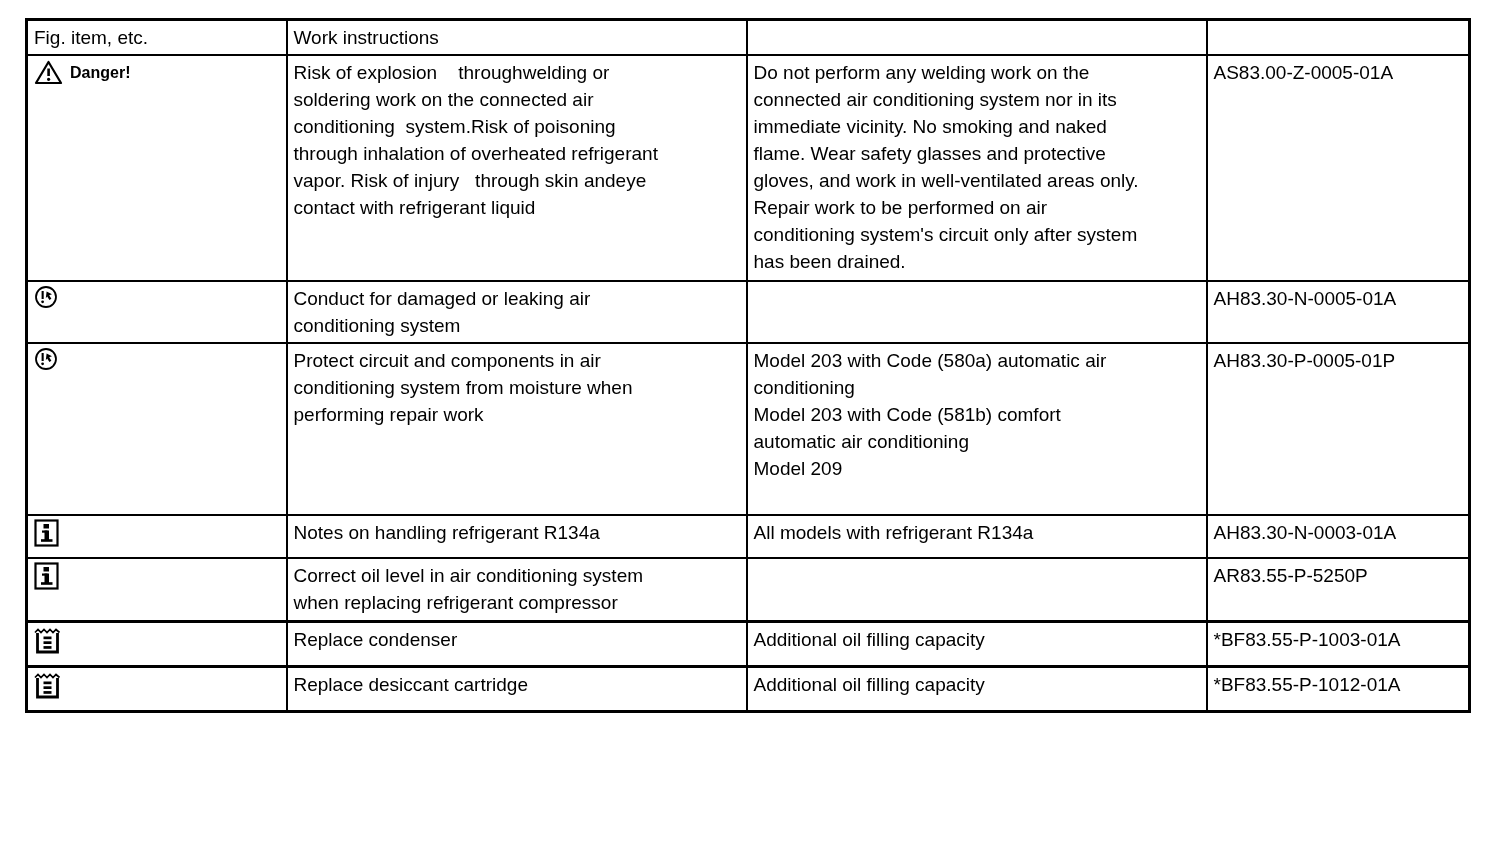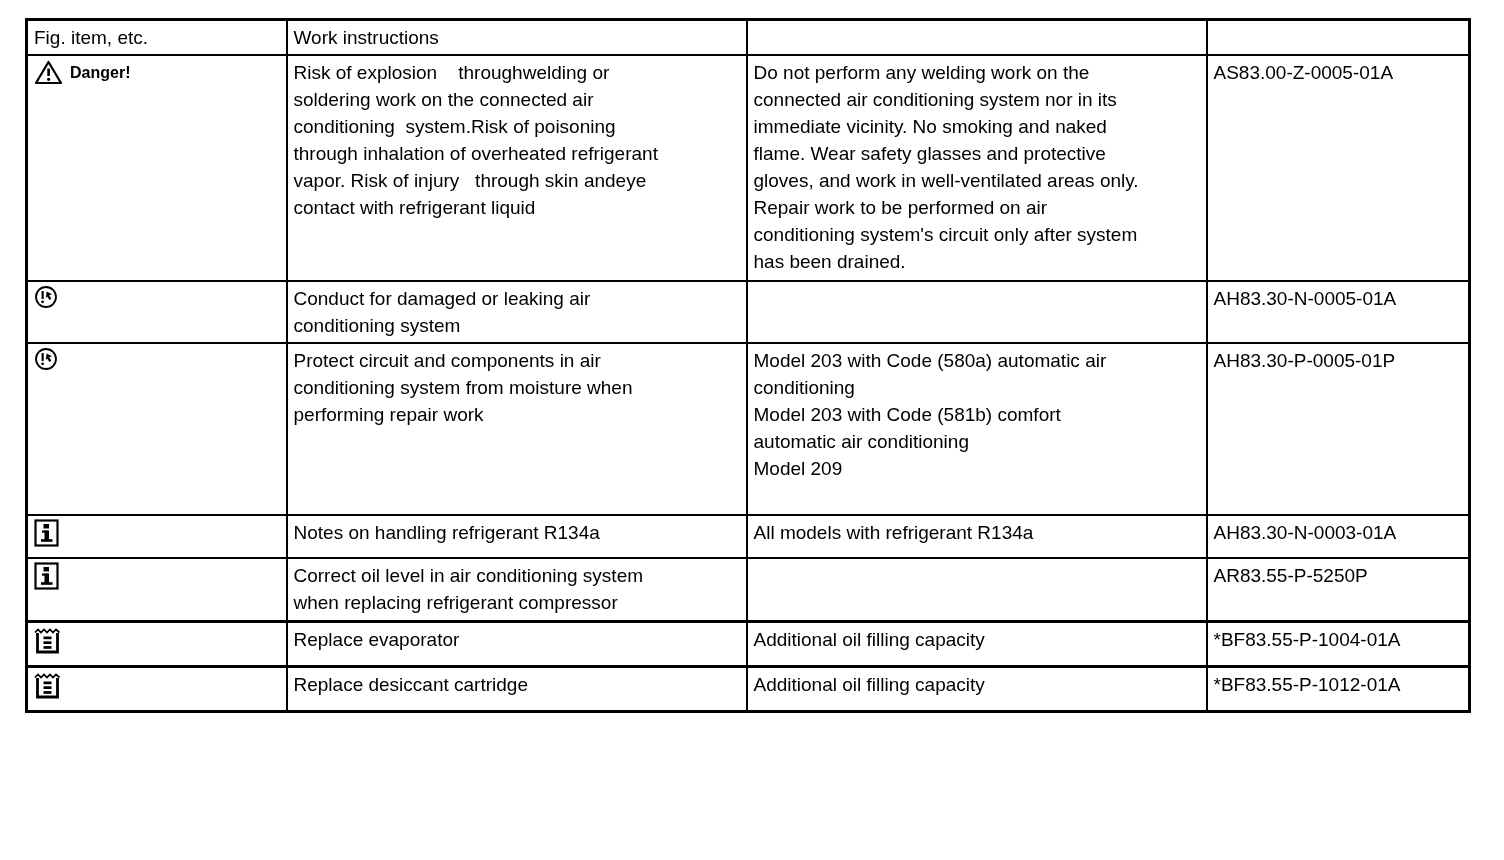--- a/index.html
+++ b/index.html
@@ -141,35 +141,35 @@
           <rect x="10.5" y="11.5" width="4.5" height="10" fill="#000"></rect>
           <rect x="7" y="20.2" width="11.5" height="2.6" fill="#000"></rect>
         </svg>
       </td>
       <td class="multiline">Correct oil level in air conditioning system
 when replacing refrigerant compressor</td>
       <td class="multiline"></td>
       <td>AR83.55-P-5250P</td>
     </tr>
 
-
     <tr style="height:42px" class="thick">
       <td class="icon-cell">
         <svg class="icn" width="27" height="29" viewBox="0 0 27 29">
           <path d="M3.5 7 V26 H23.5 V7" fill="none" stroke="#000" stroke-width="2.8"></path>
           <path d="M1 6.5 L4 3.5 L7 6.5 L10 3.5 L13 6.5 L16 3.5 L19 6.5 L22 3.5 L25.5 6.5" fill="none" stroke="#000" stroke-width="1.7"></path>
           <rect x="9.5" y="10.5" width="8" height="2.7" fill="#000"></rect>
           <rect x="9.5" y="15.3" width="8" height="2.7" fill="#000"></rect>
           <rect x="9.5" y="20.1" width="8" height="2.7" fill="#000"></rect>
         </svg>
       </td>
-      <td class="multiline">Replace evaporator</td>
+      <td class="multiline">Replace condenser</td>
       <td class="multiline">Additional oil filling capacity</td>
-      <td>*BF83.55-P-1004-01A</td>
+      <td>*BF83.55-P-1003-01A</td>
     </tr>
+
 
 
 
 
     <tr style="height:44px" class="thick">
       <td class="icon-cell">
         <svg class="icn" width="27" height="29" viewBox="0 0 27 29">
           <path d="M3.5 7 V26 H23.5 V7" fill="none" stroke="#000" stroke-width="2.8"></path>
           <path d="M1 6.5 L4 3.5 L7 6.5 L10 3.5 L13 6.5 L16 3.5 L19 6.5 L22 3.5 L25.5 6.5" fill="none" stroke="#000" stroke-width="1.7"></path>
           <rect x="9.5" y="10.5" width="8" height="2.7" fill="#000"></rect>

